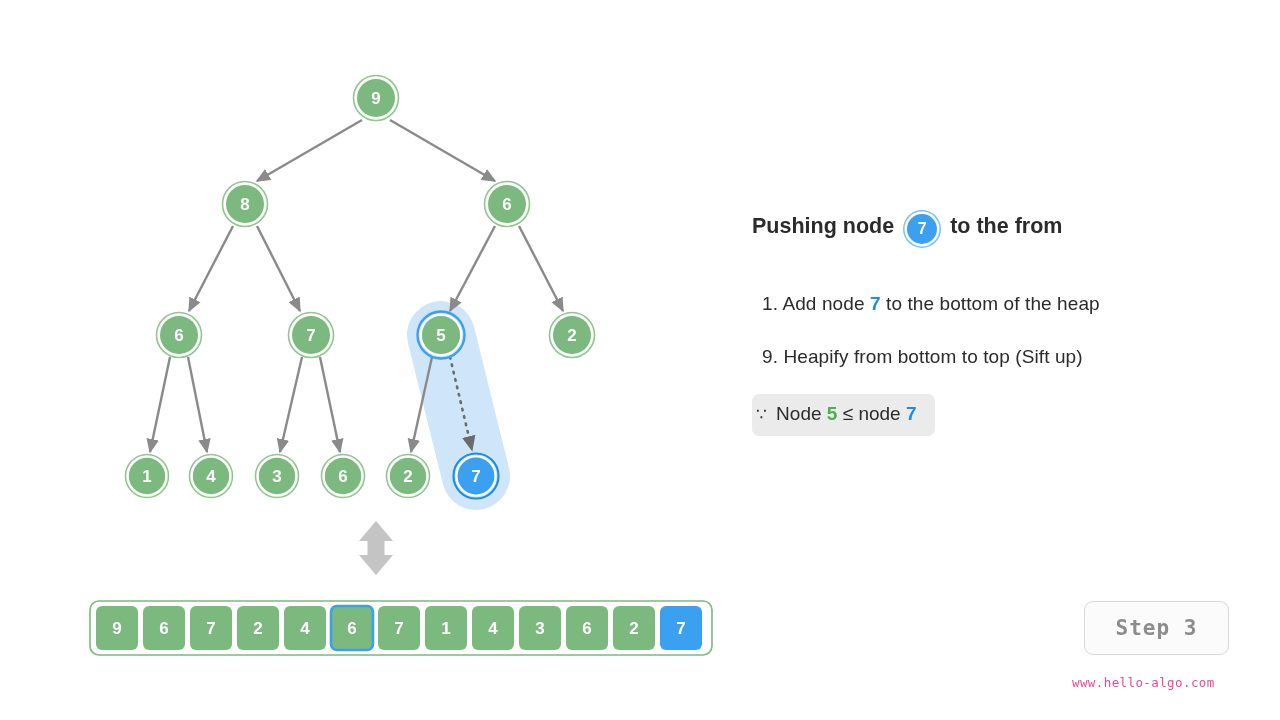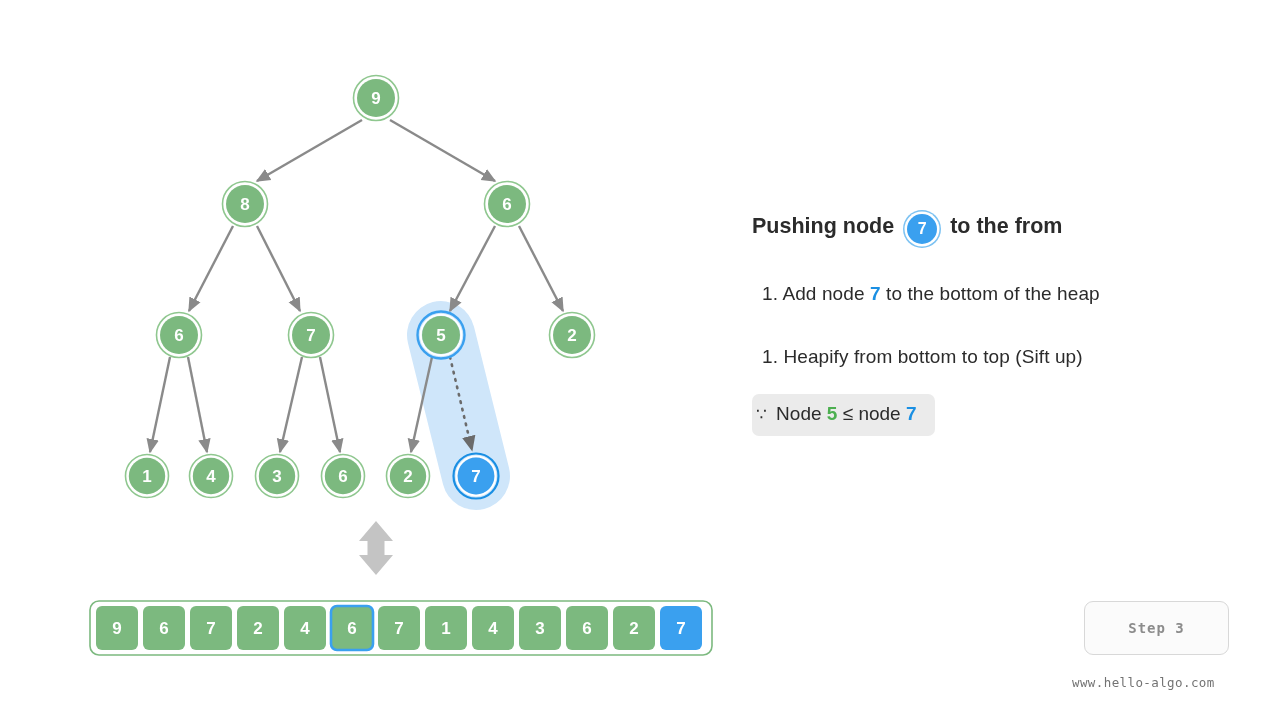--- a/index.html
+++ b/index.html
@@ -60,21 +60,21 @@
   }
 
   .step-line {
     position: absolute;
     left: 10px;
     font-size: 19px;
     color: #2b2b2b;
     white-space: nowrap;
     letter-spacing: 0.1px;
   }
-  #step-line-1 { top: 283px; text-align: right; }
+  #step-line-1 { top: 293px; text-align: right; }
   #step-line-2 { top: 346px; }
   .hl-blue  { color: #1a8fe3; font-weight: bold; }
   .hl-green { color: #4caf50; font-weight: bold; }
 
   #reason-box {
     position: absolute;
     left: 0; top: 394px;
     background: #ebebeb;
     border-radius: 7px;
     padding: 9px 18px 11px 4px;
@@ -90,33 +90,33 @@
     position: absolute;
     left: 1084px; top: 601px;
     width: 143px; height: 52px;
     border: 1.3px solid #d8d8d8;
     border-radius: 9px;
     background: #fbfbfb;
     display: flex;
     align-items: center;
     justify-content: center;
     font-family: "DejaVu Sans Mono", monospace;
-    font-size: 14px;
+    font-size: 21px;
     font-weight: bold;
     color: #8c8c8c;
     letter-spacing: 1px;
   }
 
   
   #watermark {
     position: absolute;
     left: 1072px; top: 675px;
     font-family: "DejaVu Sans Mono", monospace;
     font-size: 12.5px;
-    color: #737373;
+    color: #ec4899;
     letter-spacing: 0.4px;
     white-space: nowrap;
   }
 </style>
 </head>
 <body>
 
 <div id="diagram-canvas">
   <svg id="tree-svg" viewBox="0 0 740 720">
     <defs>
@@ -293,21 +293,21 @@
     <span>to the from</span>
   </div>
 
   <div class="step-line" id="step-line-1">
     <span>1.</span>
     <span>Add node</span>
     <span class="hl-blue">7</span>
     <span>to the bottom of the heap</span>
   </div>
 
-  <div class="step-line" id="step-line-2">1. Heapify from bottom to top (Sift up)</div>
+  <div class="step-line" id="step-line-2">9. Heapify from bottom to top (Sift up)</div>
 
   <div id="reason-box">
     <span class="because">∵</span>
     <span>Node</span>
     <span class="hl-green">5</span>
     <span>≤</span>
     <span>node</span>
     <span class="hl-blue">7</span>
   </div>
 </div>

